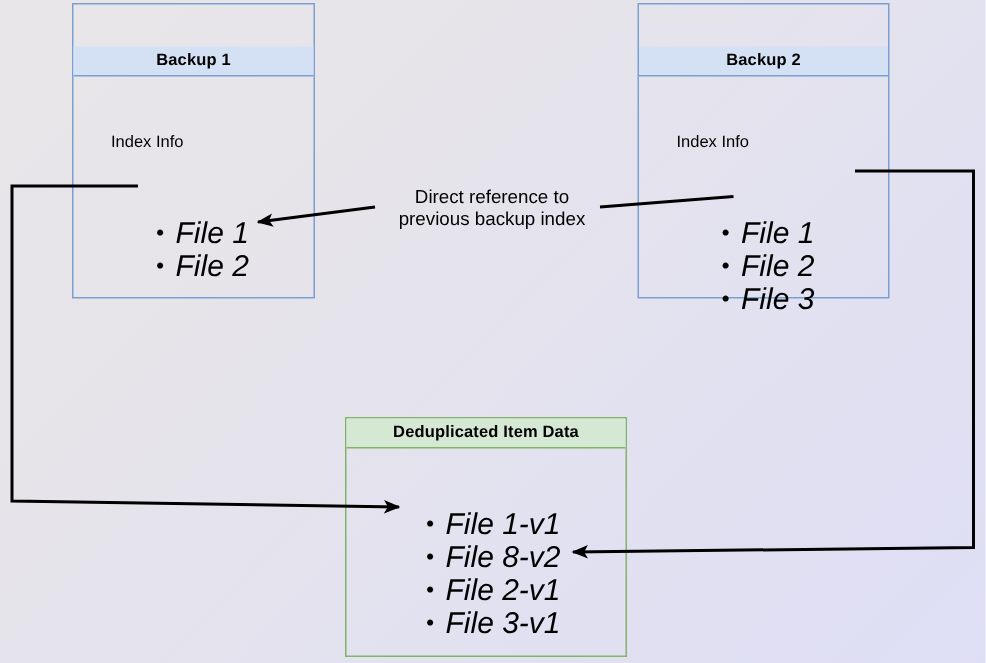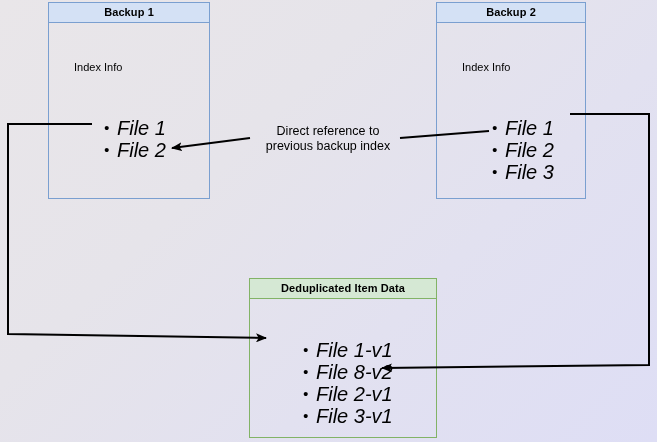--- a/index.html
+++ b/index.html
@@ -41,20 +41,21 @@
     box-sizing: border-box;
     width: 100%;
   }
   
   .box-blue {
     border: 1.6px solid #7a9fd0;
   }
   .box-blue .box-header {
     background: #d4e1f5;
     border-bottom: 1.6px solid #7a9fd0;
+    margin-top: 28px;
   }
   
   .box-green {
     border: 1.6px solid #82b366;
   }
   .box-green .box-header {
     background: #d5e8d4;
     border-bottom: 1.6px solid #82b366;
   }
 
@@ -116,33 +117,33 @@
     <div class="box-header">Backup 1</div>
     <div class="box-body" style="height:175px;">
       <div class="index-title" style="left:25px; top:38px;">Index Info</div>
       <ul class="file-list" style="left:52px; top:94px;">
         <li>File 1</li>
         <li>File 2</li>
       </ul>
     </div>
   </div>
 
-  <div class="box box-blue" style="left:436px; top:2px; width:150px; height:197px;">
+  <div class="box box-blue" style="left:425px; top:2px; width:168px; height:197px;">
     <div class="box-header">Backup 2</div>
     <div class="box-body" style="height:175px;">
       <div class="index-title" style="left:25px; top:38px;">Index Info</div>
       <ul class="file-list" style="left:52px; top:94px;">
         <li>File 1</li>
         <li>File 2</li>
         <li>File 3</li>
       </ul>
     </div>
   </div>
 
-  <div class="box box-green" style="left:230px; top:278px; width:188px; height:160px;margin-left:19px;">
+  <div class="box box-green" style="left:230px; top:278px; width:188px; height:160px;">
     <div class="box-header">Deduplicated Item Data</div>
     <div class="box-body" style="height:138px;">
       <ul class="file-list" style="left:50px; top:40px;">
         <li>File 1-v1</li>
         <li>File 8-v2</li>
         <li>File 2-v1</li>
         <li>File 3-v1</li>
       </ul>
     </div>
   </div>

